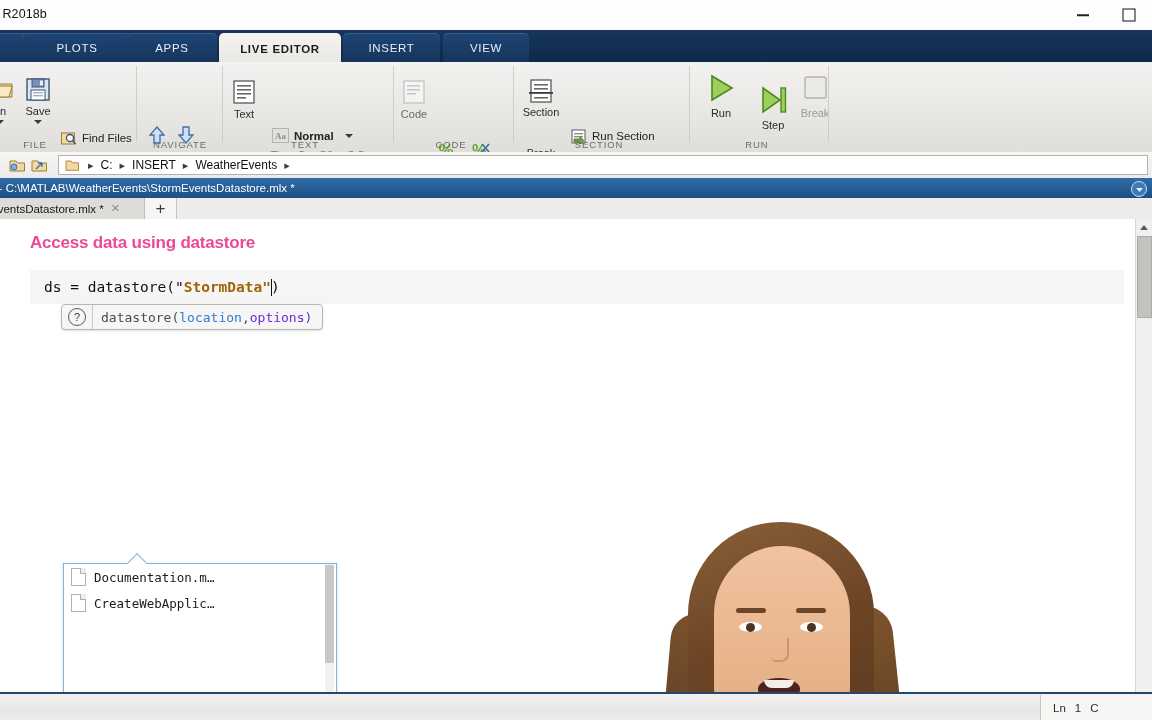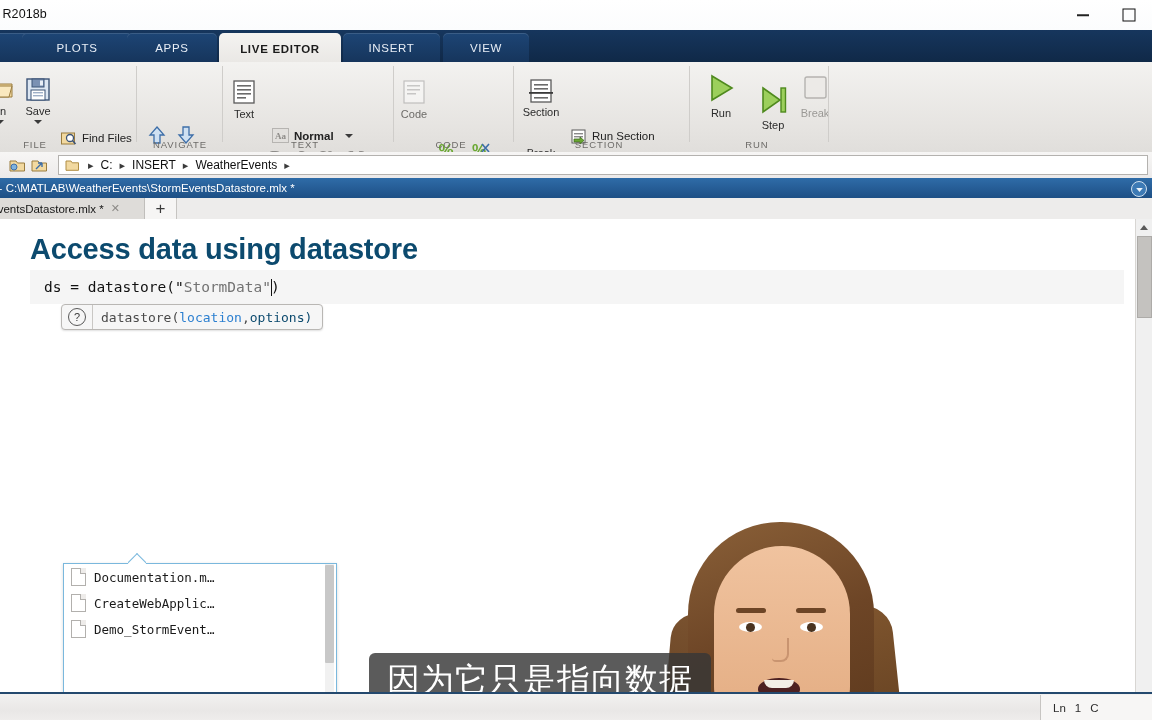--- a/index.html
+++ b/index.html
@@ -116,47 +116,47 @@
     position:absolute;top:0;height:21px;width:31px;background:#f6f5f4;
     display:flex;align-items:center;justify-content:center;
     font-size:17px;color:#3b3b3b;border-right:1px solid #c6c4c1;
   }
 
   
   .canvas{
     position:absolute;left:0;top:219px;width:1152px;height:473px;background:#fff;overflow:hidden;
   }
   .pagetitle{
-    position:absolute;left:30px;top:14px;font-size:29px;font-weight:bold;color:#0c4a6e;letter-spacing:-.2px;
+    position:absolute;left:30px;top:14px;font-size:17px;font-weight:bold;color:#ec4899;letter-spacing:-.2px;
   }
   .codeline{
     position:absolute;left:30px;top:51px;width:1094px;height:34px;
     background:#f5f5f5;display:flex;align-items:center;padding-left:14px;box-sizing:border-box;
     font-family:"DejaVu Sans Mono","Liberation Mono",monospace;font-size:14.5px;color:#111;
   }
-  .str{color:#737373;}
+  .str{color:#a16207;font-weight:bold;}
   .caretbar{display:inline-block;width:1px;height:17px;background:#111;vertical-align:-3px;margin:0 -0.5px;}
 
   
   .fnhint{
     position:absolute;left:61px;top:85px;height:24px;
     background:#f6f6f6;border:1px solid #b9b7b4;border-radius:4px;
     display:flex;align-items:center;box-shadow:0 1px 2px rgba(0,0,0,.13);
   }
   .fnhint .qmark{
     width:16px;height:16px;border-radius:50%;border:1.4px solid #585858;
     display:flex;align-items:center;justify-content:center;font-size:11px;color:#3c3c3c;
     margin:0 6px;font-family:"Liberation Sans",sans-serif;
   }
   .fnhint .sig{
     font-family:"DejaVu Sans Mono","Liberation Mono",monospace;font-size:13px;color:#4a4a4a;
     border-left:1px solid #c9c7c4;padding:0 10px 0 8px;height:100%;display:flex;align-items:center;justify-content:center;
   }
   .sig .prm-active{color:#2b7fd0;}
-  .sig .prm{color:#0c4a6e;}
+  .sig .prm{color:#6d28d9;}
 
   
   .acpop{
     position:absolute;left:63px;top:344px;width:274px;height:209px;
     background:#ffffff;border:1.5px solid #7ab8dd;box-sizing:border-box;
     box-shadow:0 1px 3px rgba(0,0,0,.16);
   }
   .ac-arrow{
     position:absolute;left:128px;top:334px;width:18px;height:11px;overflow:hidden;z-index:5;
   }
@@ -703,24 +703,20 @@
       <div class="ac-list">
         <div class="ac-item">
           <span class="ic-file"></span>
           <span>Documentation.m…</span>
         </div>
         <div class="ac-item">
           <span class="ic-file"></span>
           <span>CreateWebApplic…</span>
         </div>
         <div class="ac-item">
-          <span class="ic-file"></span>
-          <span>Demo_StormEvent…</span>
-        </div>
-        <div class="ac-item">
           
           
         </div>
 
         <div class="ac-scroll"></div>
         <div class="ac-thumb"></div>
       </div>
     </div>
 
     <div class="person">
@@ -746,23 +742,20 @@
     </div>
   </div>
 
   <div class="vscroll">
     <div class="vs-up">
         <div class="vs-tri"></div>
       </div>
     <div class="vs-thumb"></div>
   </div>
 
-  <div class="subtitle">
-    <span>因为它只是指向数据</span>
-  </div>
 
   <div class="statusbar">
     <div class="status-ln">
       <span>Ln</span>
       <span>1</span>
       <span class="col">C</span>
     </div>
   </div>
 
 </div>

